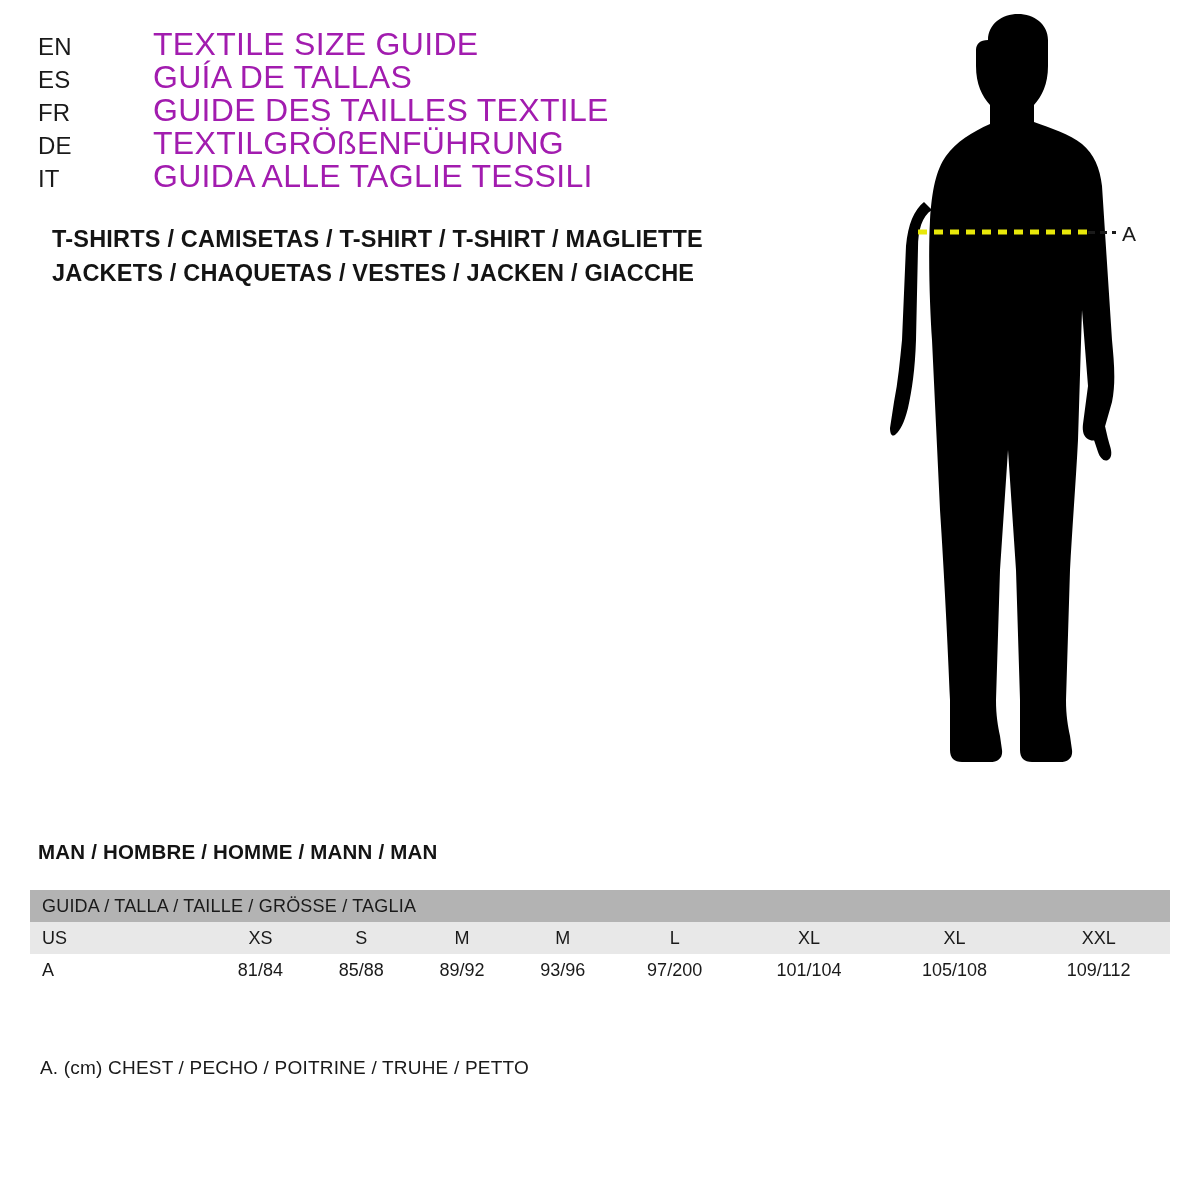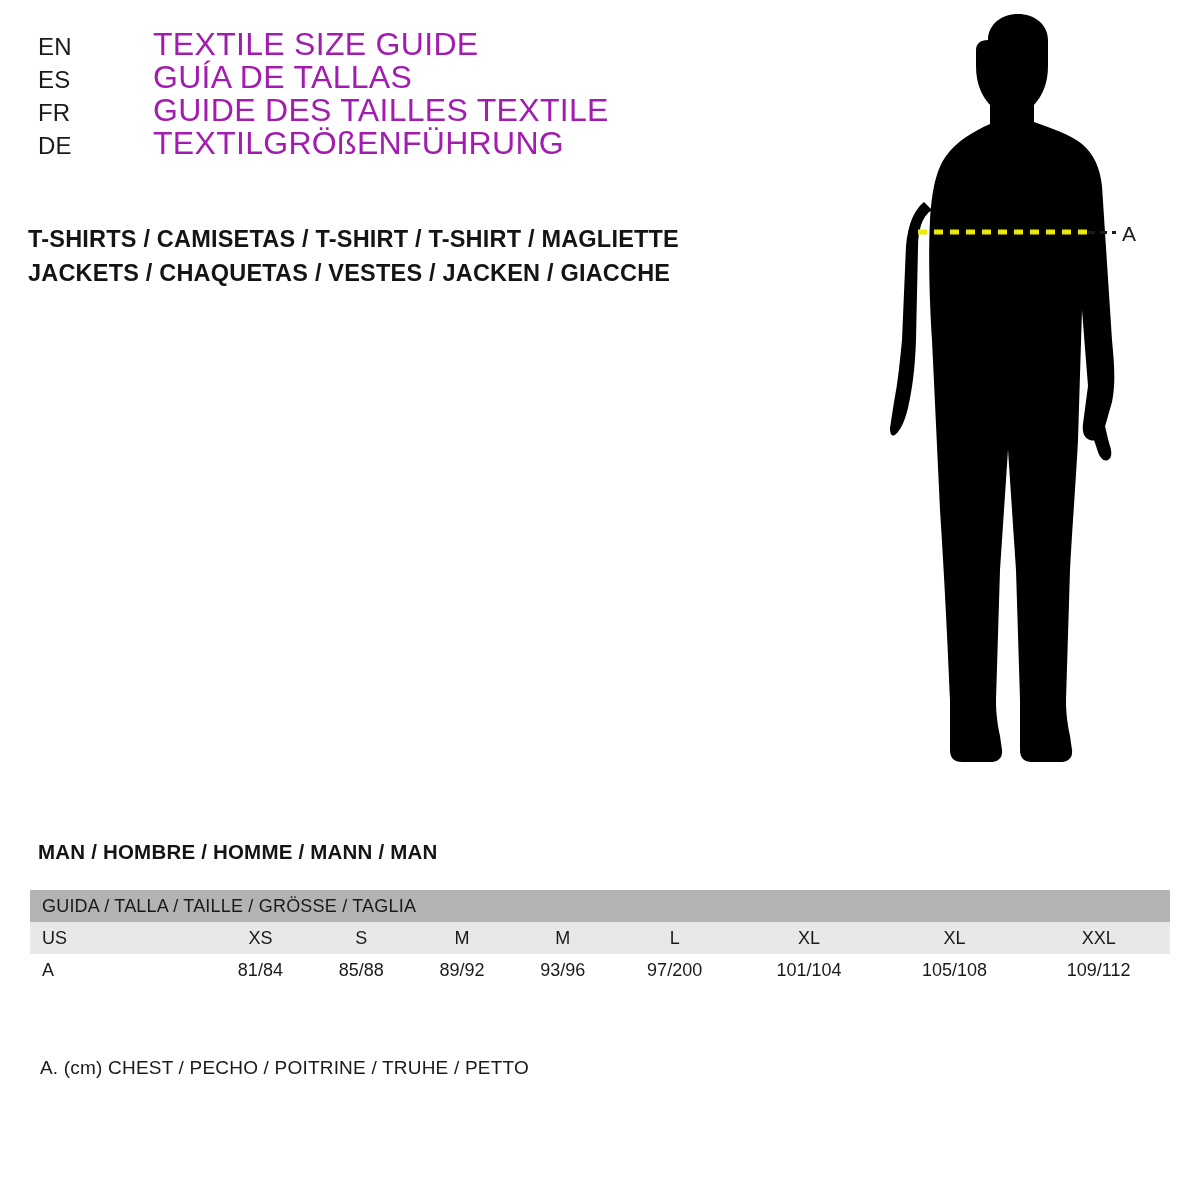--- a/index.html
+++ b/index.html
@@ -44,21 +44,21 @@
     font-size: 32px;
     letter-spacing: 0.3px;
     color: #a21caf;
     white-space: nowrap;
     margin-left: 37px;
   }
 
   
   .cat-block {
     position: absolute;
-    left: 28px;
+    left: 52px;
     top: 222px;
   }
   .cat-line {
     font-size: 23.5px;
     font-weight: bold;
     letter-spacing: 0.2px;
     line-height: 34px;
     color: #141414;
     white-space: nowrap;
   }
@@ -160,20 +160,24 @@
       <span class="lang-code">ES</span>
       <span class="lang-title">GUÍA DE TALLAS</span>
     </div>
     <div class="lang-row">
       <span class="lang-code">FR</span>
       <span class="lang-title">GUIDE DES TAILLES TEXTILE</span>
     </div>
     <div class="lang-row">
       <span class="lang-code">DE</span>
       <span class="lang-title">TEXTILGRÖßENFÜHRUNG</span>
+    </div>
+    <div class="lang-row">
+      <span class="lang-code">IT</span>
+      <span class="lang-title">GUIDA ALLE TAGLIE TESSILI</span>
     </div>
   </div>
 
   <div class="cat-block">
     <div class="cat-line">T-SHIRTS / CAMISETAS / T-SHIRT / T-SHIRT / MAGLIETTE</div>
     <div class="cat-line">JACKETS / CHAQUETAS / VESTES / JACKEN / GIACCHE</div>
   </div>
 
   <div class="figure">
     <svg width="360" height="790" viewBox="0 0 360 790" xmlns="http://www.w3.org/2000/svg">

